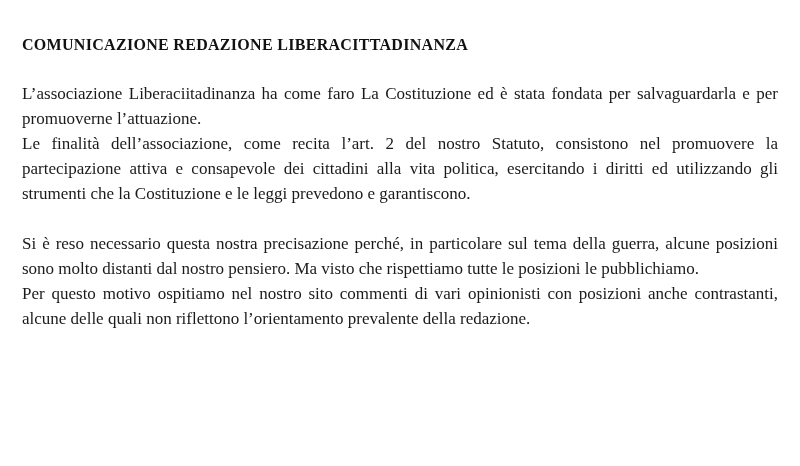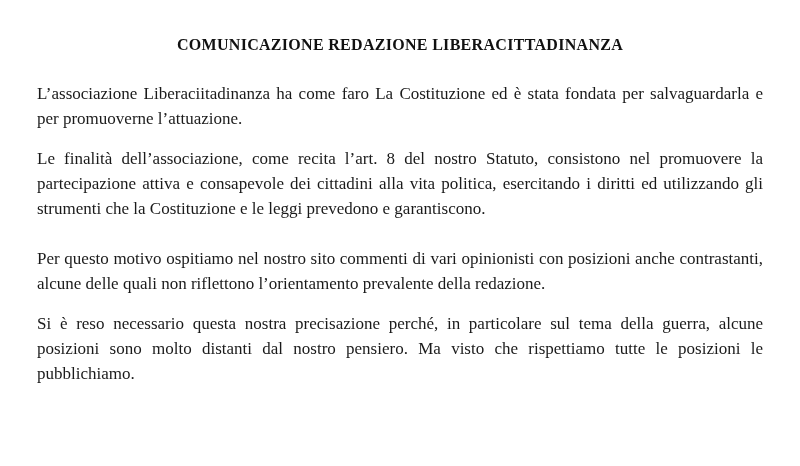--- a/index.html
+++ b/index.html
@@ -15,49 +15,49 @@
     background: #ffffff;
     color: #1a1a1a;
     font-family: "Liberation Serif", serif;
     padding: 36px 22px 0 22px;
     overflow: hidden;
   }
   .doc-title {
     margin: 0 0 27px 0;
     font-size: 16px;
     font-weight: bold;
-    text-align: center;
+    text-align: left;
     letter-spacing: 0.3px;
     color: #111111;
   }
   .doc-body {
     width: 100%;
   }
   .group {
     margin: 0 0 25px 0;
   }
   .group:last-child {
     margin-bottom: 0;
   }
   .group p {
-    margin: 15px;
+    margin: 0;
     font-size: 17px;
     line-height: 25px;
     text-align: justify;
     color: #1a1a1a;
   }
 </style>
 </head>
 <body>
 
 <div class="page">
   <h1 class="doc-title">COMUNICAZIONE REDAZIONE LIBERACITTADINANZA</h1>
   <div class="doc-body">
       <div class="group">
         <p>L’associazione Liberaciitadinanza ha come faro La Costituzione ed è stata fondata per salvaguardarla e per promuoverne l’attuazione.</p>
-        <p>Le finalità dell’associazione, come recita l’art. 8 del nostro Statuto, consistono nel promuovere la partecipazione attiva e consapevole dei cittadini alla vita politica, esercitando i diritti ed utilizzando gli strumenti che la Costituzione e le leggi prevedono e garantiscono.</p>
+        <p>Le finalità dell’associazione, come recita l’art. 2 del nostro Statuto, consistono nel promuovere la partecipazione attiva e consapevole dei cittadini alla vita politica, esercitando i diritti ed utilizzando gli strumenti che la Costituzione e le leggi prevedono e garantiscono.</p>
       </div>
       <div class="group">
+        <p>Si è reso necessario questa nostra precisazione perché, in particolare sul tema della guerra, alcune posizioni sono  molto distanti dal nostro pensiero. Ma visto che rispettiamo tutte le posizioni le pubblichiamo.</p>
         <p>Per questo motivo ospitiamo nel nostro sito commenti di vari opinionisti con posizioni anche contrastanti, alcune delle quali  non riflettono l’orientamento prevalente della redazione.</p>
-        <p>Si è reso necessario questa nostra precisazione perché, in particolare sul tema della guerra, alcune posizioni sono  molto distanti dal nostro pensiero. Ma visto che rispettiamo tutte le posizioni le pubblichiamo.</p>
       </div>
     </div>
 </div>
 
 </body></html>

